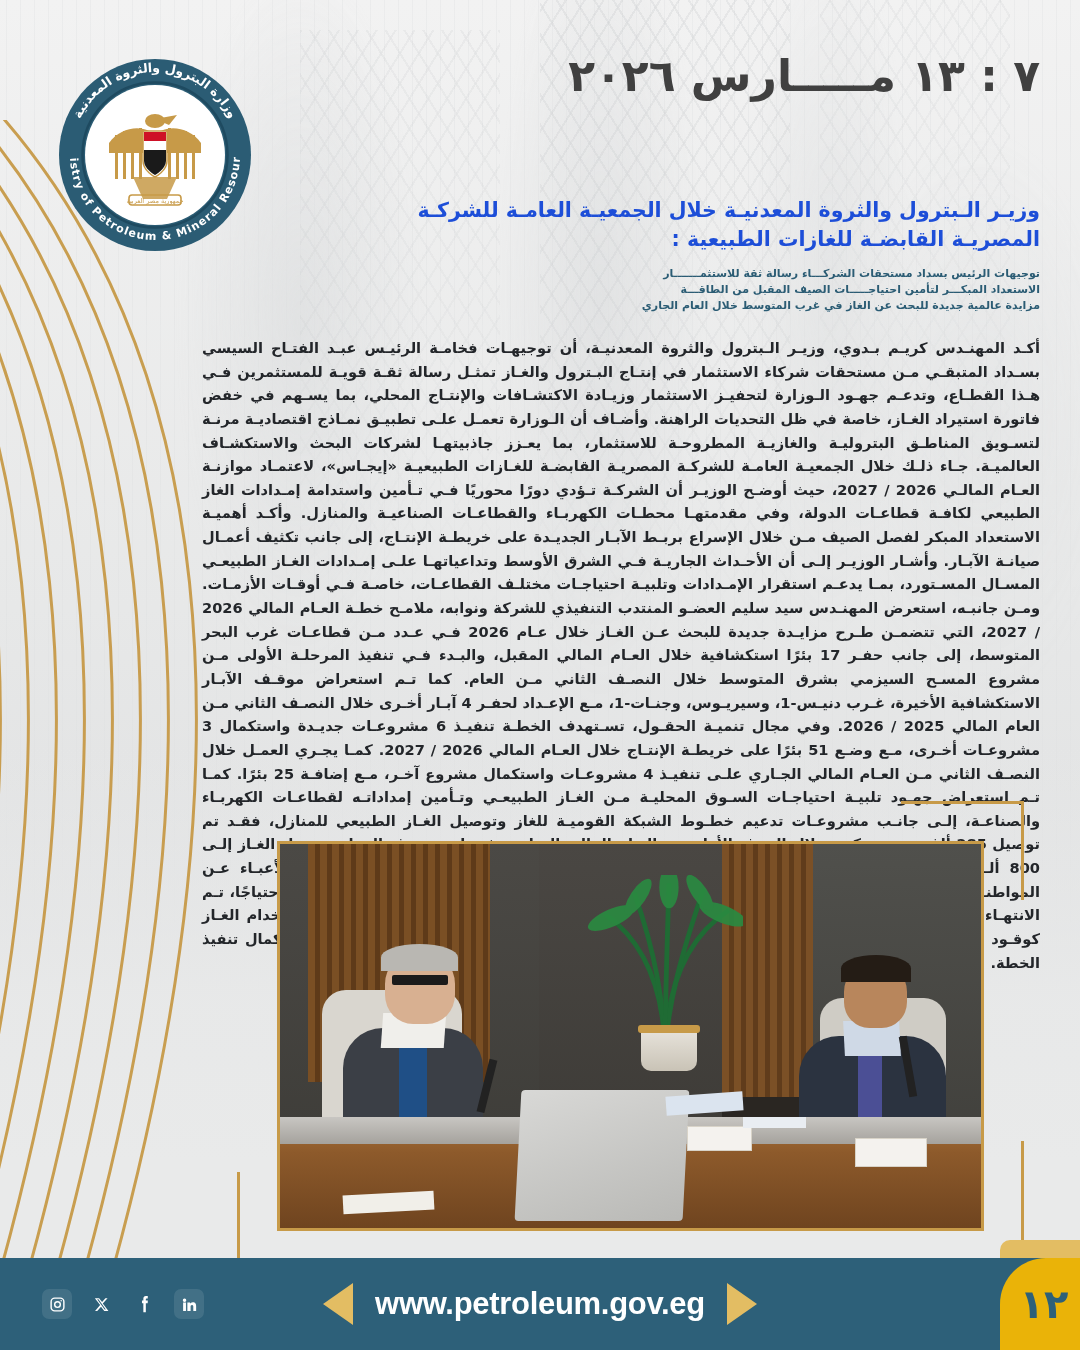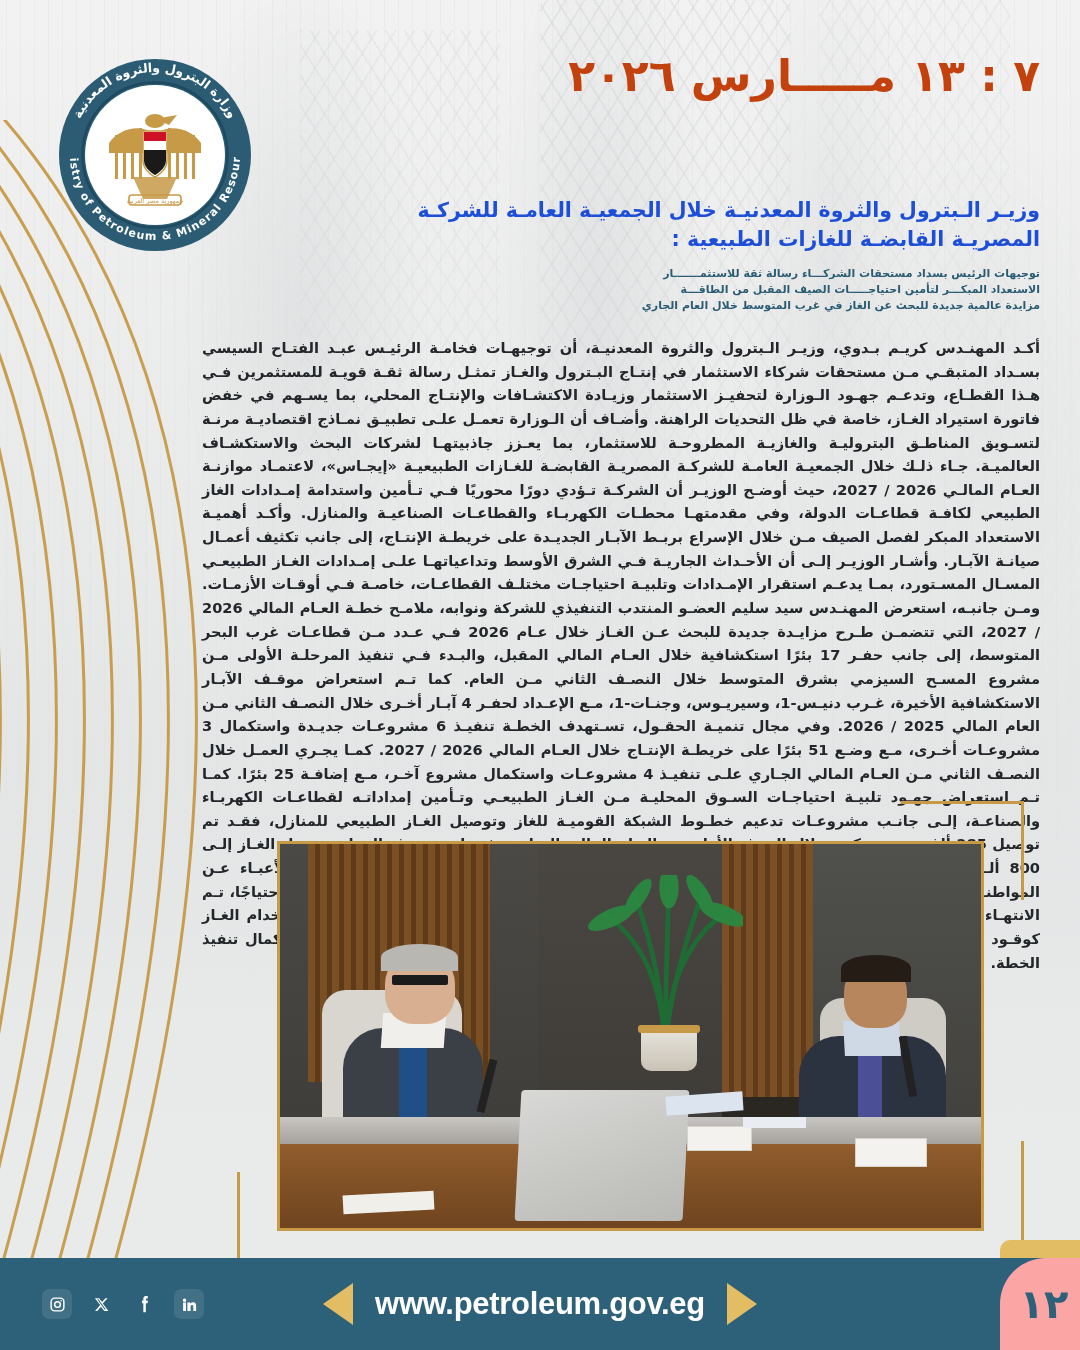--- a/index.html
+++ b/index.html
@@ -74,21 +74,21 @@
     font-weight: bold;
     color: #b08a3e;
     letter-spacing: -1px;
     line-height: 1.05;
     margin: 0;
     text-shadow: 0 1px 0 rgba(255,255,255,.5);
   }
   .date-line {
     font-size: 44px;
     font-weight: bold;
-    color: #c2410c;
+    color: #404040;
     margin: 10px 0 0 0;
     line-height: 1.1;
     direction: rtl;
   }
 
   .headline {
     position: absolute; right: 40px; top: 196px; width: 660px;
     text-align: right;
     color: #1d4ed8;
     font-size: 20.5px;
@@ -187,21 +187,21 @@
   }
   .tri {
     width: 0; height: 0;
     border-top: 21px solid transparent;
     border-bottom: 21px solid transparent;
   }
   .tri.left  { border-right: 30px solid #e3bd63; }
   .tri.right { border-left: 30px solid #e3bd63; }
   .pagebox {
     position: absolute; right: 0; bottom: 0; width: 80px; height: 92px;
-    background: #fca5a5;
+    background: #eab308;
     border-top-left-radius: 46px;
     display: flex; align-items: center; justify-content: center;
   }
   .pagenum {
     color: #2d6079; font-size: 40px; font-weight: bold; line-height: 1;
     transform: translateX(4px);
   }
   
   .gold-sliver {
     position: absolute; right: 0; bottom: 92px; width: 80px; height: 18px;

